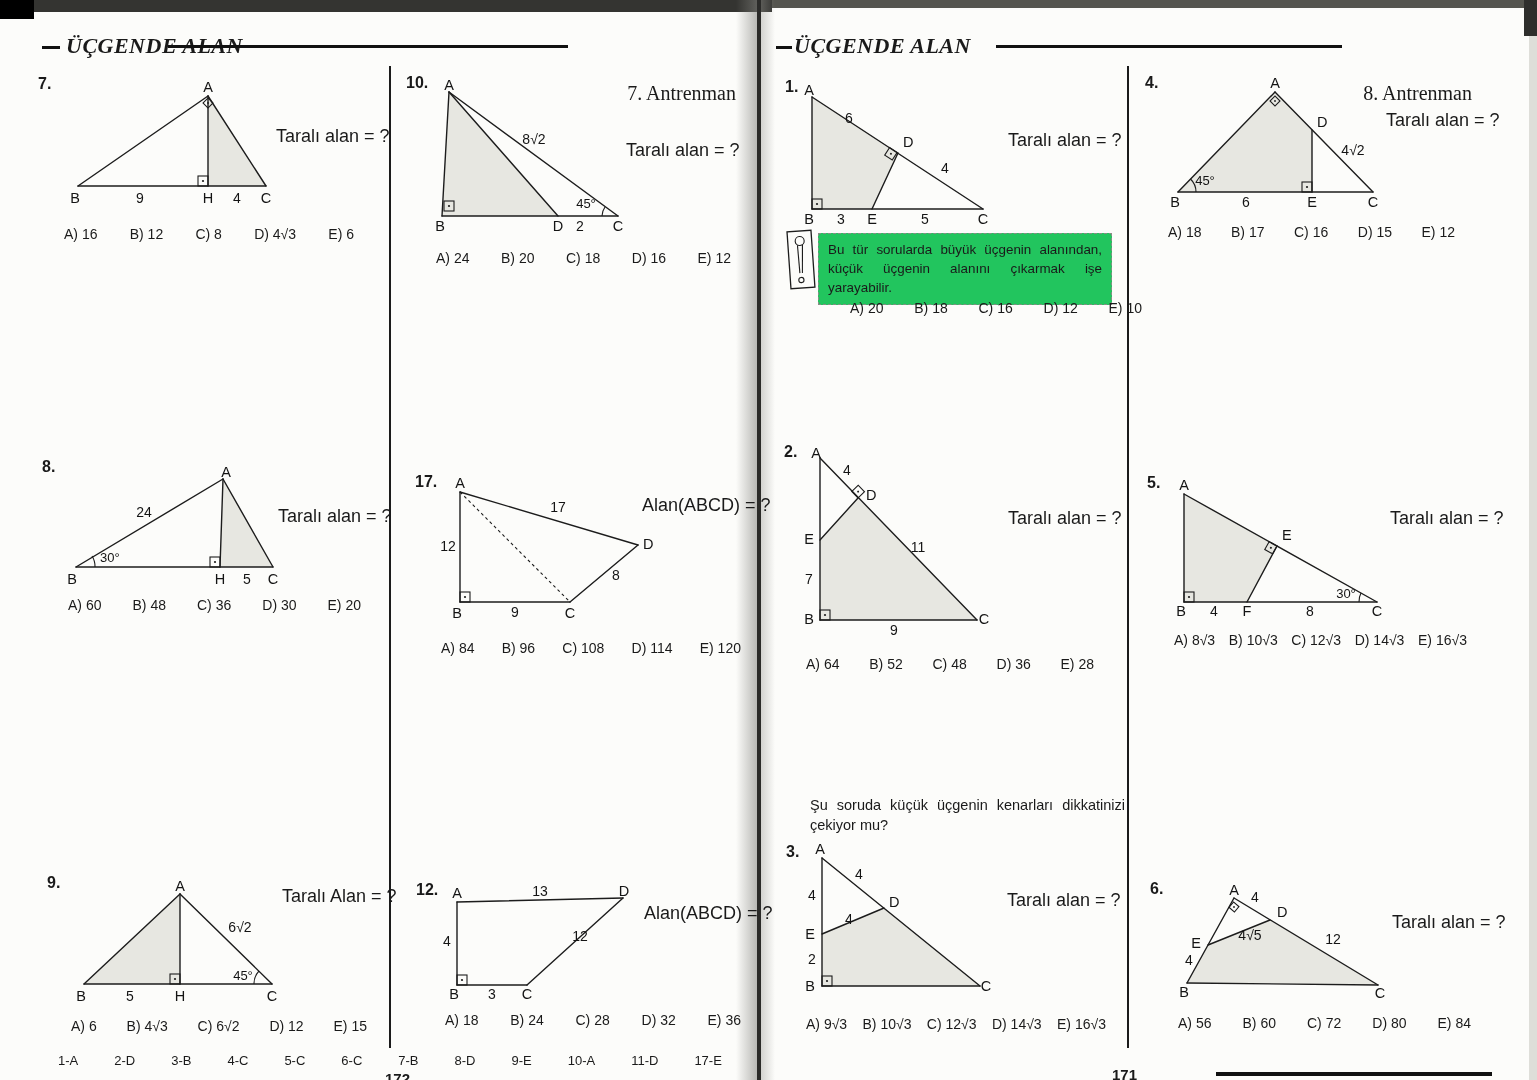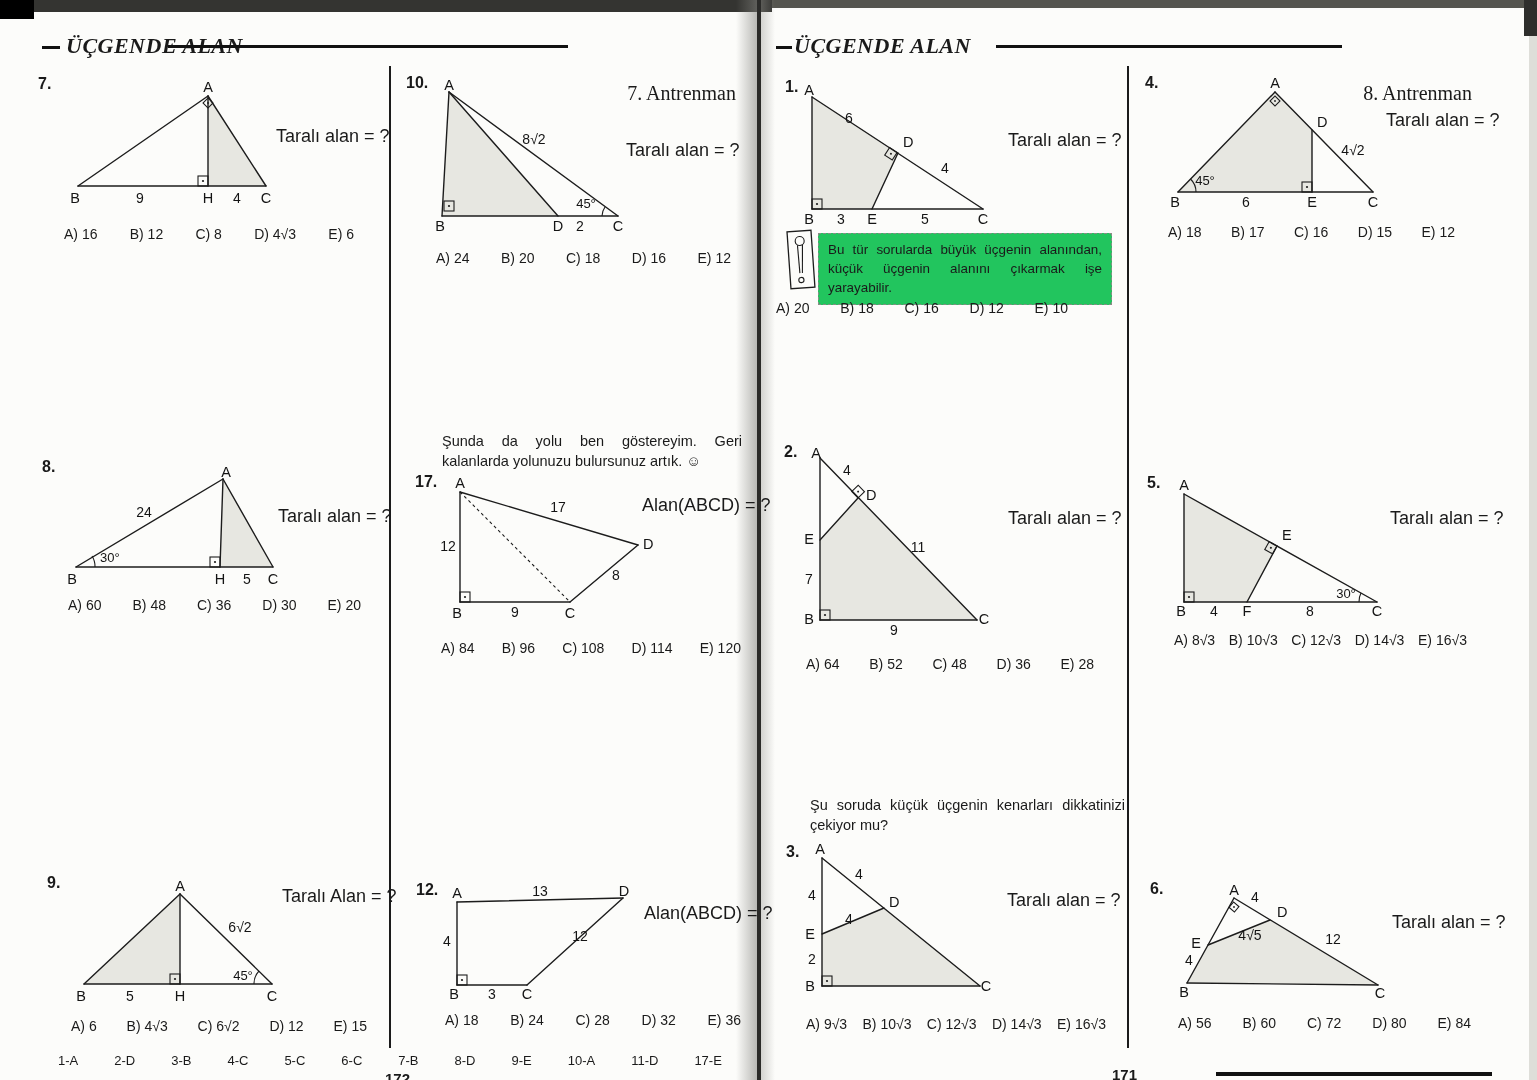--- a/index.html
+++ b/index.html
@@ -170,21 +170,20 @@
     </svg>
     <div class="abs q" style="left:626px;top:140px">Taralı alan = ?</div>
     <div class="abs ans-row" style="left:436px;top:250px;width:295px">
       <span>A) 24</span>
       <span>B) 20</span>
       <span>C) 18</span>
       <span>D) 16</span>
       <span>E) 12</span>
     </div>
 
-    <div class="abs intro" style="left:442px;top:431px;width:318px;max-width:300px">Şunda da yolu ben göstereyim. Geri kalanlarda yolunuzu bulursunuz artık. ☺</div>
     <div class="abs pnum" style="left:415px;top:473px">17.</div>
     <svg class="abs" style="left:438px;top:478px" width="235" height="145">
       <g class="ln">
         <line x1="22" y1="14" x2="22" y2="124"></line>
           <line x1="22" y1="124" x2="132" y2="124"></line>
         <line x1="132" y1="124" x2="200" y2="67"></line>
           <line x1="200" y1="67" x2="22" y2="14"></line>
       </g>
       <line class="lnd" x1="22" y1="14" x2="132" y2="124"></line>
       <g>
@@ -295,21 +294,21 @@
     <svg class="abs" style="left:786px;top:228px" width="30" height="64">
       <g transform="rotate(-4 15 32)">
         <rect class="ra" x="3" y="3" width="24" height="57" style="stroke-width:1.3"></rect>
         <circle class="ra" cx="15" cy="13" r="4.5"></circle>
         <line class="ra" x1="12.5" y1="17" x2="13" y2="45"></line>
         <line class="ra" x1="17.5" y1="17" x2="15.5" y2="45"></line>
         <circle class="ra" cx="14" cy="52" r="2.6"></circle>
       </g>
     </svg>
     <div class="abs notebox" style="left:818px;top:233px;width:274px">Bu tür sorularda büyük üçgenin alanından, küçük üçgenin alanını çıkarmak işe yarayabilir.</div>
-    <div class="abs ans-row" style="left:776px;top:300px;width:292px">
+    <div class="abs ans-row" style="left:850px;top:300px;width:292px">
       <span>A) 20</span>
       <span>B) 18</span>
       <span>C) 16</span>
       <span>D) 12</span>
       <span>E) 10</span>
     </div>
 
     <div class="abs pnum" style="left:784px;top:443px">2.</div>
     <svg class="abs" style="left:798px;top:448px" width="205" height="190">
       <polygon class="sh" points="22,92 60,50 179,172 22,172"></polygon>

